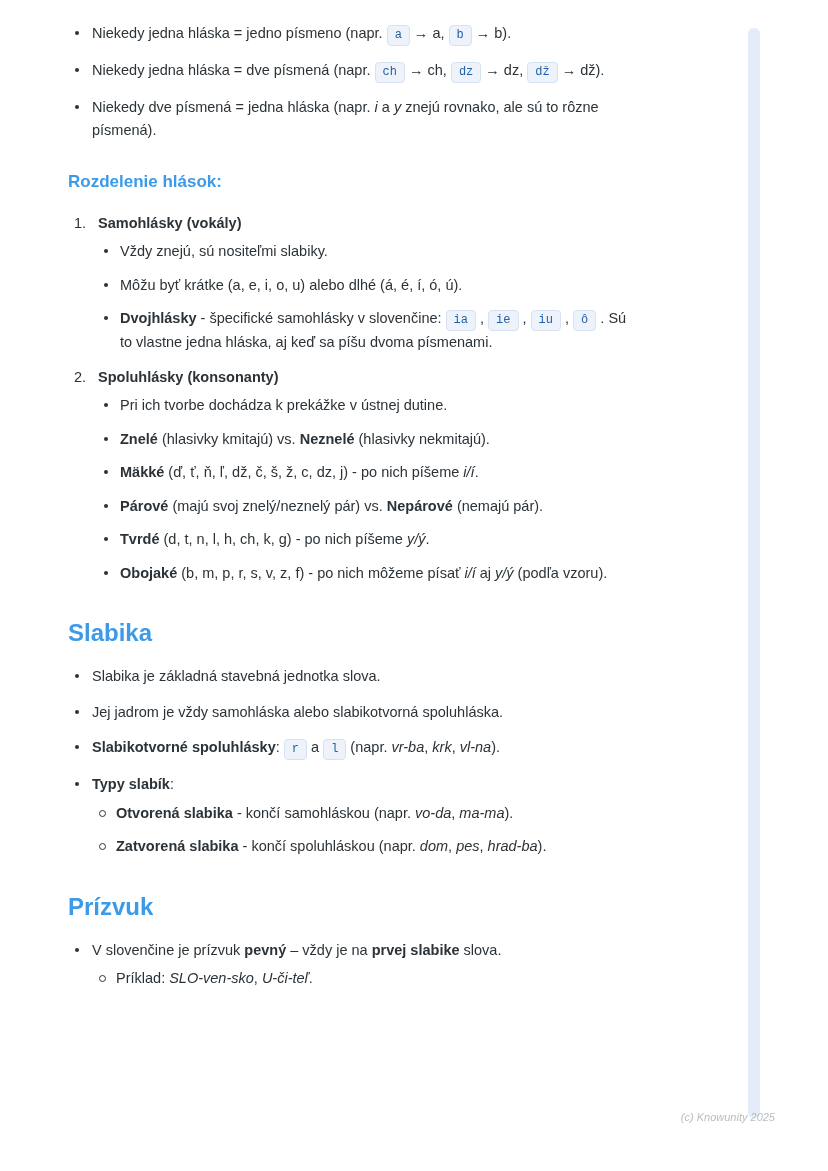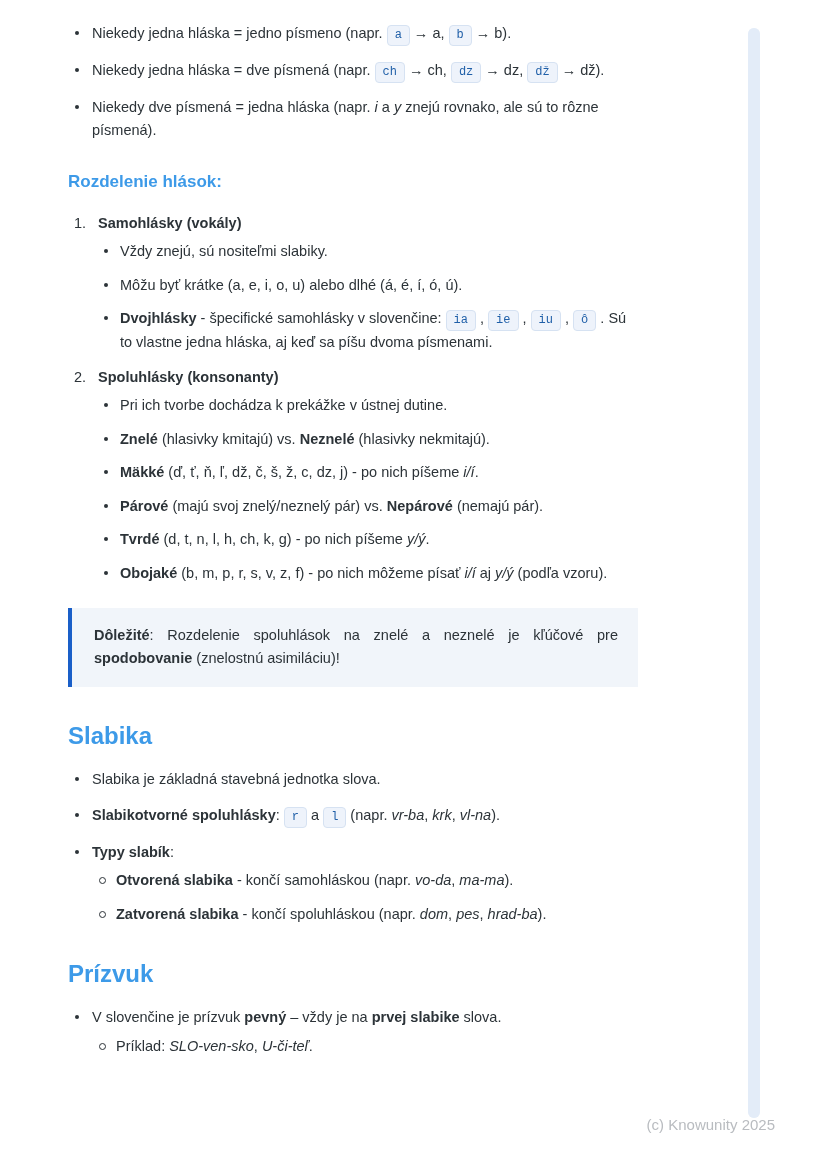--- a/index.html
+++ b/index.html
@@ -166,23 +166,24 @@
     border-left: 4px solid #1a5fc8;
     padding: 16px 20px 16px 22px;
     margin: 24px 0 0 0;
     line-height: 1.62;
     text-align: justify;
   }
 
   .watermark {
     position: absolute;
     right: 53px;
-    bottom: 38px;
-    font-size: 15px;
+    bottom: 48px;
+    font-size: 11px;
     color: #b9bcc0;
+    font-style: italic;
   }
 </style>
 </head>
 <body>
 
 <div class="page">
 
   <div class="scrollbar-track">
     <div class="scrollbar-thumb"></div>
   </div>
@@ -236,29 +237,29 @@
           <li>
             <b>Tvrdé</b><span> (d, t, n, l, h, ch, k, g) - po nich píšeme </span><i>y/ý</i><span>.</span>
           </li>
           <li>
             <b>Obojaké</b><span> (b, m, p, r, s, v, z, f) - po nich môžeme písať </span><i>i/í</i><span> aj </span><i>y/ý</i><span> (podľa vzoru).</span>
           </li>
         </ul>
       </li>
     </ol>
 
-    <div class="callout">
-      <b>Dôležité</b><span>: Rozdelenie spoluhlások na znelé a neznelé je kľúčové pre </span><b>spodobovanie</b><span> (znelostnú asimiláciu)!</span>
-    </div>
 
     <h2 class="section big">Slabika</h2>
 
     <ul class="bullets">
       <li>
         <span>Slabika je základná stavebná jednotka slova.</span>
+      </li>
+      <li>
+        <span>Jej jadrom je vždy samohláska alebo slabikotvorná spoluhláska.</span>
       </li>
       <li>
         <b>Slabikotvorné spoluhlásky</b><span>: </span><code class="kbd">r</code><span> a </span><code class="kbd">l</code><span> (napr. </span><i>vr-ba</i><span>, </span><i>krk</i><span>, </span><i>vl-na</i><span>).</span>
       </li>
       <li>
         <b>Typy slabík</b><span>:</span>
         <ul class="circle-bullets">
           <li>
             <b>Otvorená slabika</b><span> - končí samohláskou (napr. </span><i>vo-da</i><span>, </span><i>ma-ma</i><span>).</span>
           </li>

